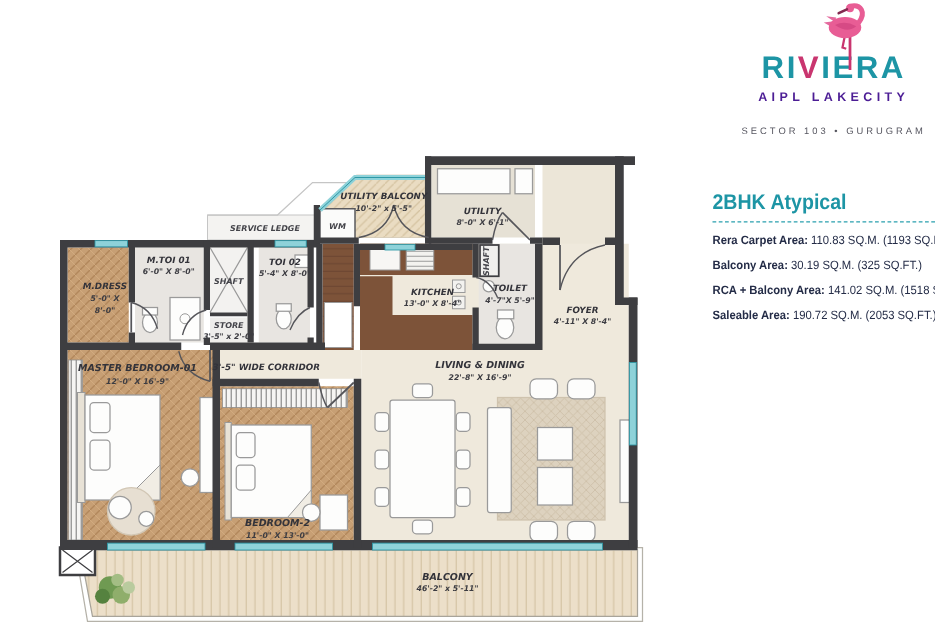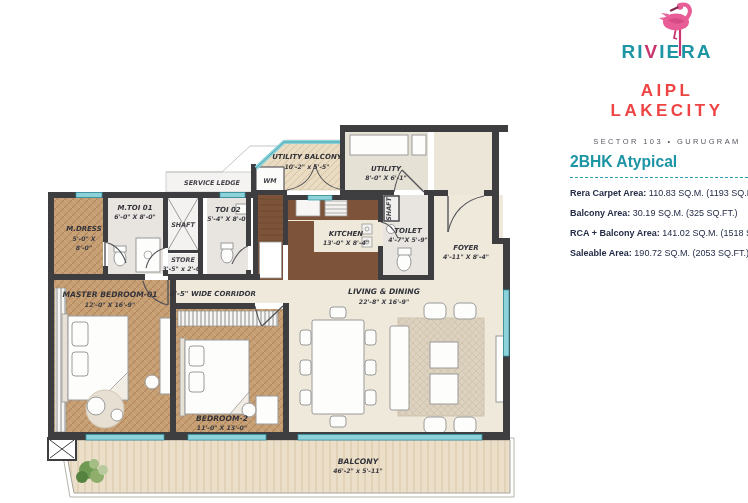--- a/index.html
+++ b/index.html
@@ -8,23 +8,23 @@
 
   
   .hdr { position:absolute; left:47px; top:44px; width:330px; }
   .hdr-title { color:#1d95a5; font-size:25px; font-weight:bold; letter-spacing:.5px; transform:scaleX(.88); transform-origin:left; }
   .hdr-rule { border-bottom:2px dashed #2aa0ae; margin-top:7px; width:310px; }
   .hdr-sub { margin-top:8px; display:flex; gap:14px; color:#242c47; font-size:16px; font-weight:bold; letter-spacing:.3px; transform:scaleX(.88); transform-origin:left; white-space:nowrap; }
 
   
   .logo { position:absolute; left:586px; top:2px; width:162px; text-align:center; }
   .logo-flamingo { position:relative; height:40px; }
-  .logo-brand { color:#1d95a5; font-size:19px; font-weight:bold; letter-spacing:2px; line-height:1; }
+  .logo-brand { color:#1d95a5; font-size:25px; font-weight:bold; letter-spacing:2px; line-height:1; }
   .logo-brand .v { color:#c9356f; }
-  .logo-name { color:#ef4444; font-size:17px; font-weight:bold; letter-spacing:3.5px; margin-top:20px; }
+  .logo-name { color:#4c1d95; font-size:10px; font-weight:bold; letter-spacing:3.5px; margin-top:6px; }
   .logo-tag { color:#55555f; font-size:7.5px; letter-spacing:2.4px; margin-top:16px; }
 
   
   .specs { position:absolute; left:570px; top:152px; width:178px; }
   .specs-h { color:#1d95a5; font-size:17px; font-weight:bold; transform:scaleX(.92); transform-origin:left; }
   .specs-rule { border-bottom:1.6px dashed #2aa0ae; margin:5px 0 9px 0; }
   .spec-line { color:#242c47; font-size:9.6px; margin-bottom:9px; transform:scaleX(.94); transform-origin:left; white-space:nowrap; }
   .spec-line b { font-weight:bold; }
 
   

